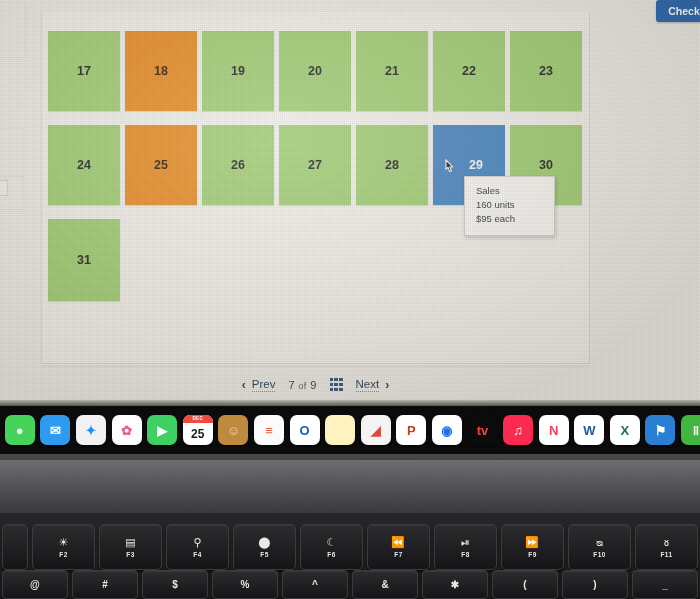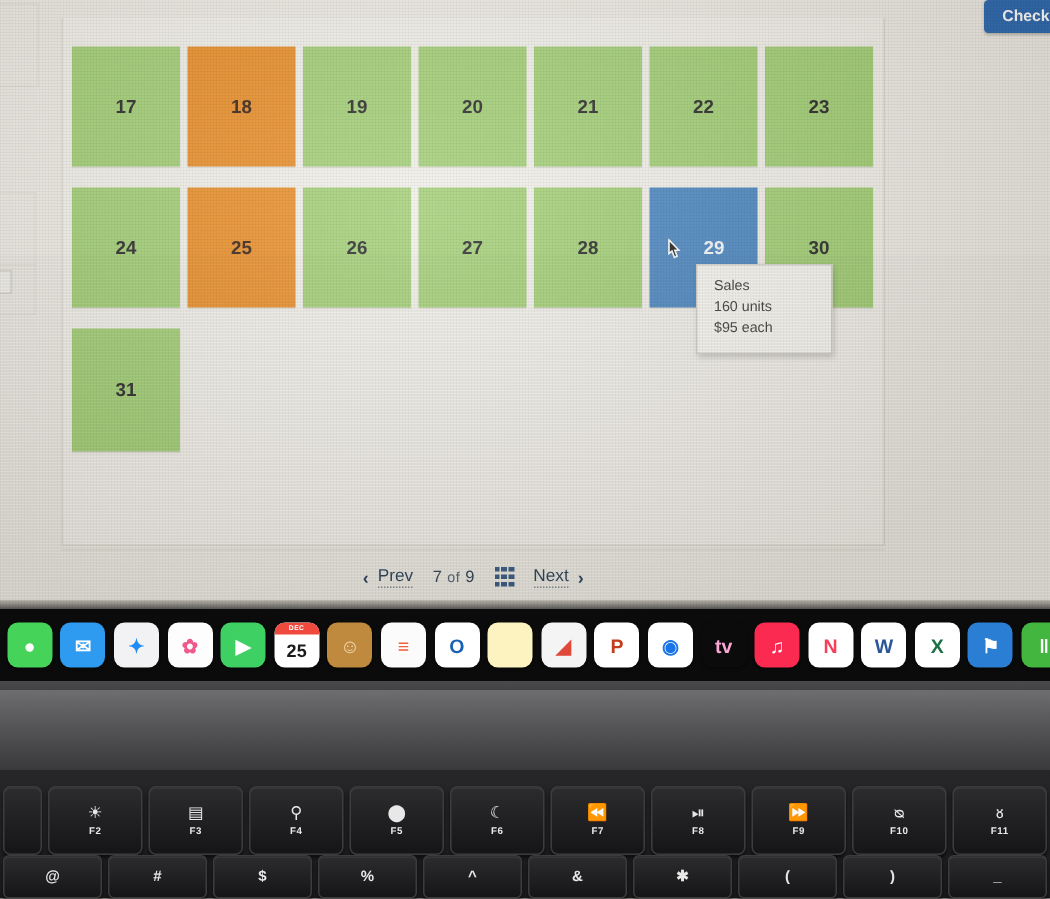--- a/index.html
+++ b/index.html
@@ -334,21 +334,21 @@
     </div>
     <div class="dock-icon" style="background: rgb(244, 244, 244); color: rgb(224, 72, 58);">
       <span>◢</span>
     </div>
     <div class="dock-icon" style="background: rgb(255, 255, 255); color: rgb(196, 62, 28);">
       <span>P</span>
     </div>
     <div class="dock-icon" style="background: rgb(255, 255, 255); color: rgb(26, 115, 232);">
       <span>◉</span>
     </div>
-    <div class="dock-icon" style="background: rgb(11, 11, 12); color: #f9a8d4;">
+    <div class="dock-icon" style="background: rgb(11, 11, 12); color: #ef4444;">
       <span>tv</span>
     </div>
     <div class="dock-icon" style="background: rgb(250, 42, 80); color: rgb(255, 255, 255);">
       <span>♫</span>
     </div>
     <div class="dock-icon" style="background: rgb(255, 255, 255); color: rgb(245, 64, 90);">
       <span>N</span>
     </div>
     <div class="dock-icon" style="background: rgb(255, 255, 255); color: rgb(43, 87, 154);">
       <span>W</span>

